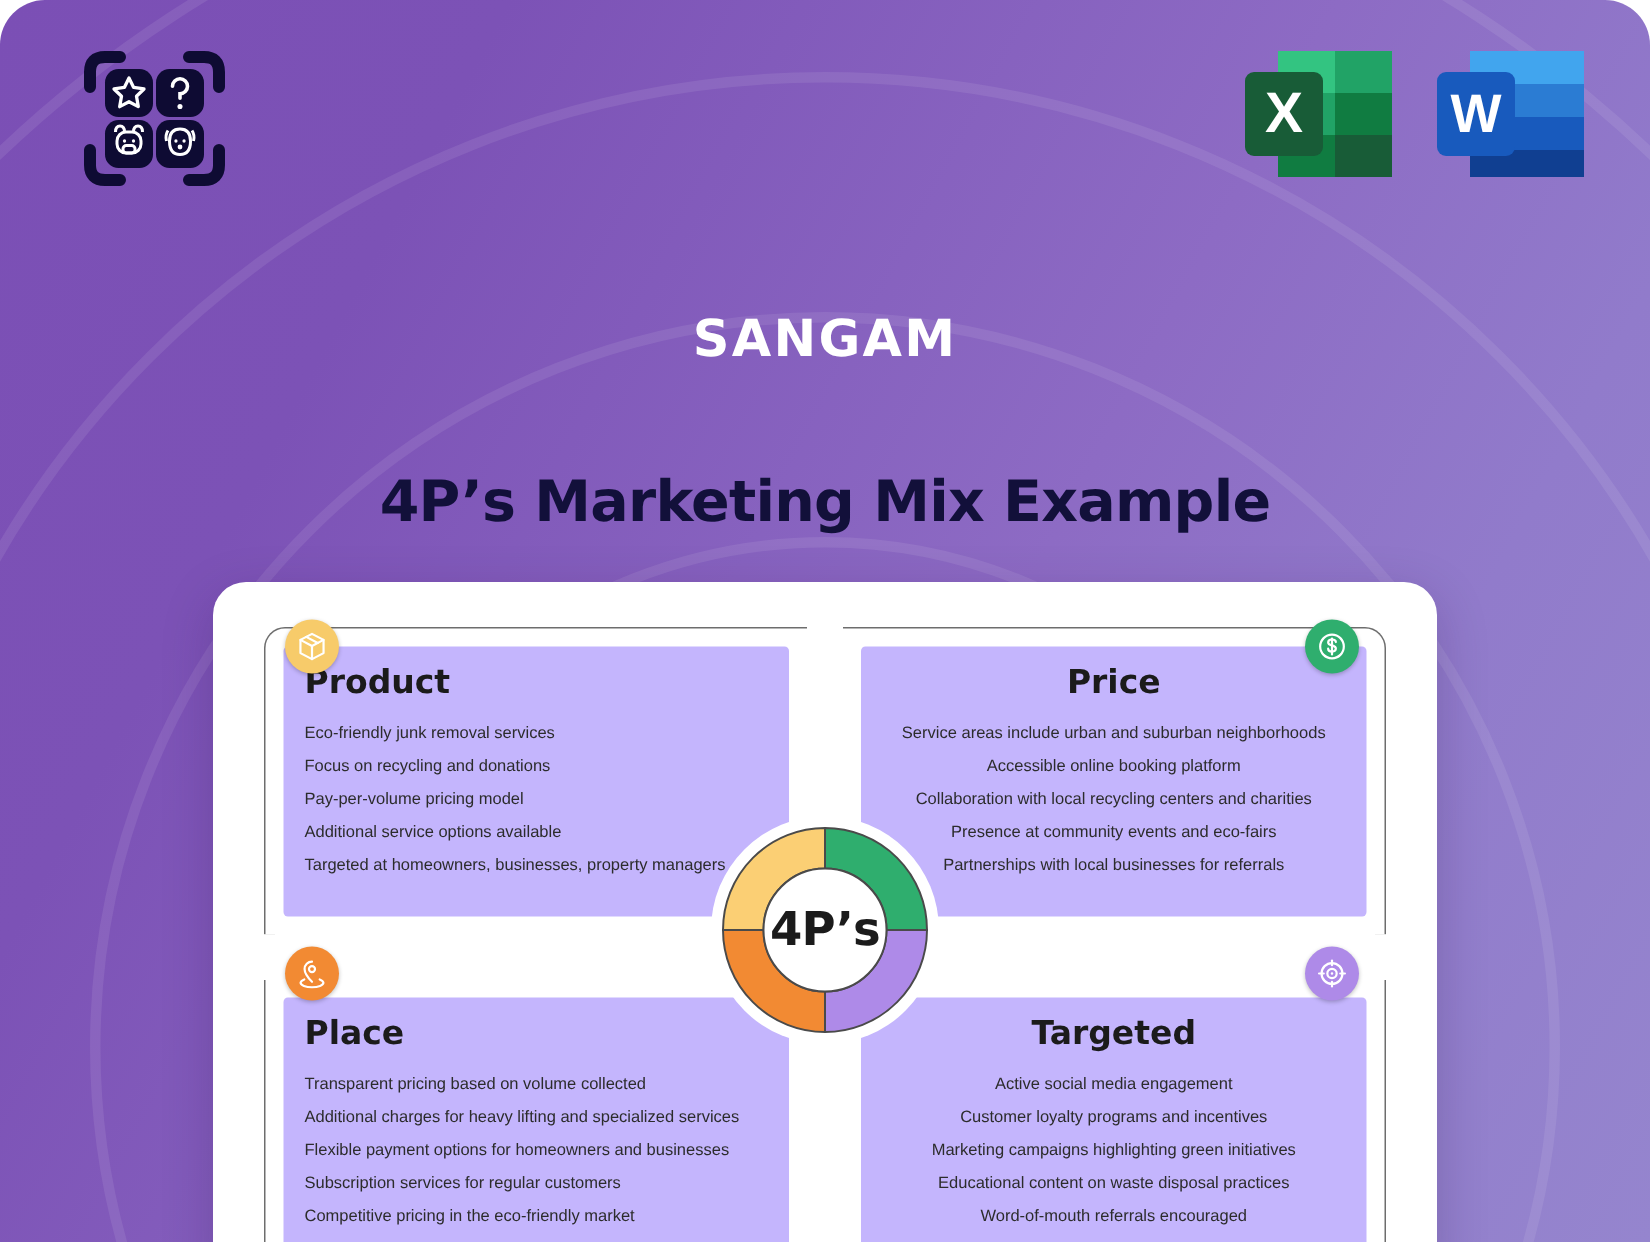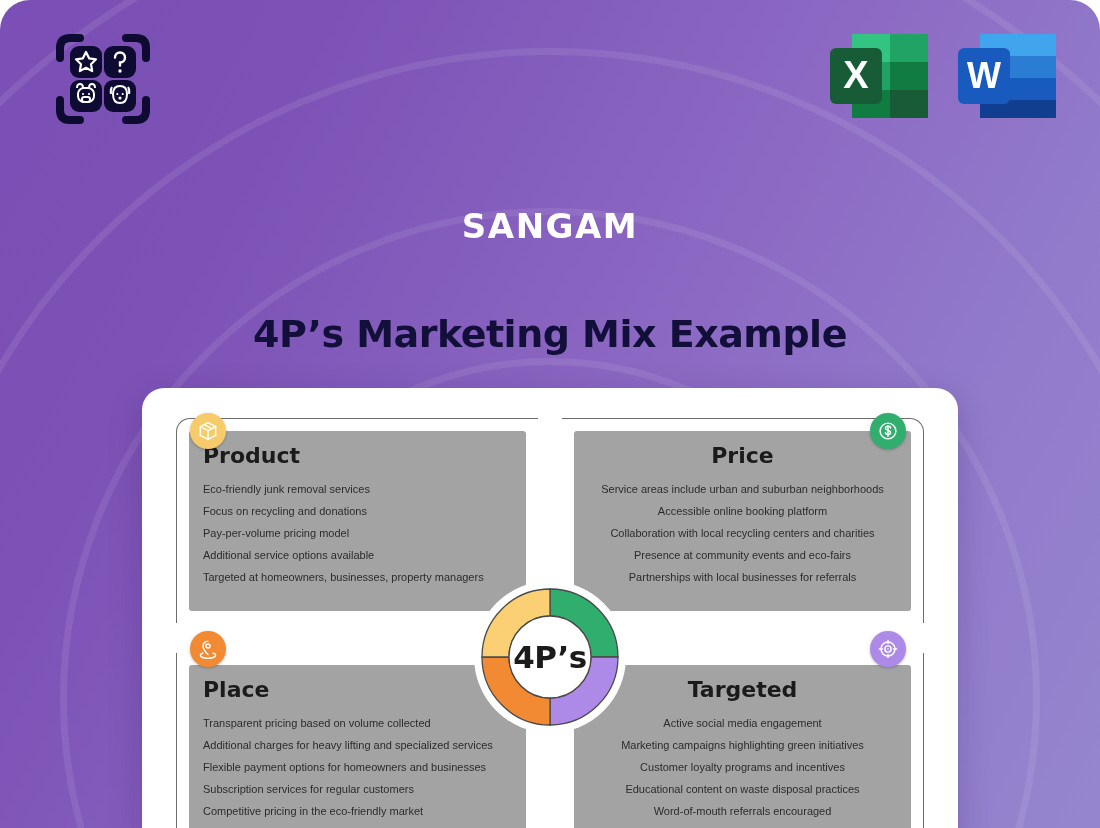--- a/index.html
+++ b/index.html
@@ -87,21 +87,21 @@
 
   .quad {
     position: absolute;
     width: 362px; height: 205px;
     border: 1.3px solid #6d6d6d;
     background: #fff;
   }
   .quad .inner {
     position: absolute;
     inset: 12px;
-    background: #a3a3a3;
+    background: #c4b5fd;
     border-radius: 3px;
     padding: 12px 14px;
   }
   .q-product  { left: 0;    top: 0;   border-radius: 14px 0 0 0; border-right: none; border-bottom: none; }
   .q-price    { right: 0;   top: 0;   border-radius: 0 14px 0 0; border-left: none;  border-bottom: none; }
   .q-place    { left: 0;    bottom: 0; border-radius: 0 0 0 14px; border-right: none; border-top: none; }
   .q-promo    { right: 0;   bottom: 0; border-radius: 0 0 14px 0; border-left: none;  border-top: none; }
 
   .q-title {
     font-size: 22px;
@@ -131,21 +131,21 @@
   }
   .badge svg { display:block; }
   .b-product { left: 190px;  top: 413px; background: #F7CB6A; }
   .b-price   { left: 870px;  top: 413px; background: #2FAE6E; }
   .b-place   { left: 190px;  top: 631px; background: #F28A33; }
   .b-promo   { left: 870px;  top: 631px; background: #AE8AE8; }
 
   
   .donut-wrap {
     position: absolute;
-    left: 470px; top: 577px;
+    left: 470px; top: 540px;
     width: 160px; height: 160px;
     z-index: 8;
     text-align: center;
   }
   .donut-wrap svg { display: block; }
   .donut-label {
     position: absolute;
     left: 0; top: 0; width: 160px; height: 160px;
     display: flex; align-items: center; justify-content: center;
     font-size: 31px;
@@ -271,22 +271,22 @@
             <li>Competitive pricing in the eco-friendly market</li>
           </ul>
         </div>
       </div>
 
       <div class="quad q-promo">
         <div class="inner align-right">
           <div class="q-title">Targeted</div>
           <ul class="q-list">
             <li>Active social media engagement</li>
+            <li>Customer loyalty programs and incentives</li>
             <li>Marketing campaigns highlighting green initiatives</li>
-            <li>Customer loyalty programs and incentives</li>
             <li>Educational content on waste disposal practices</li>
             <li>Word-of-mouth referrals encouraged</li>
           </ul>
         </div>
       </div>
 
     </div>
   </div>
 
   <div class="badge b-product">

